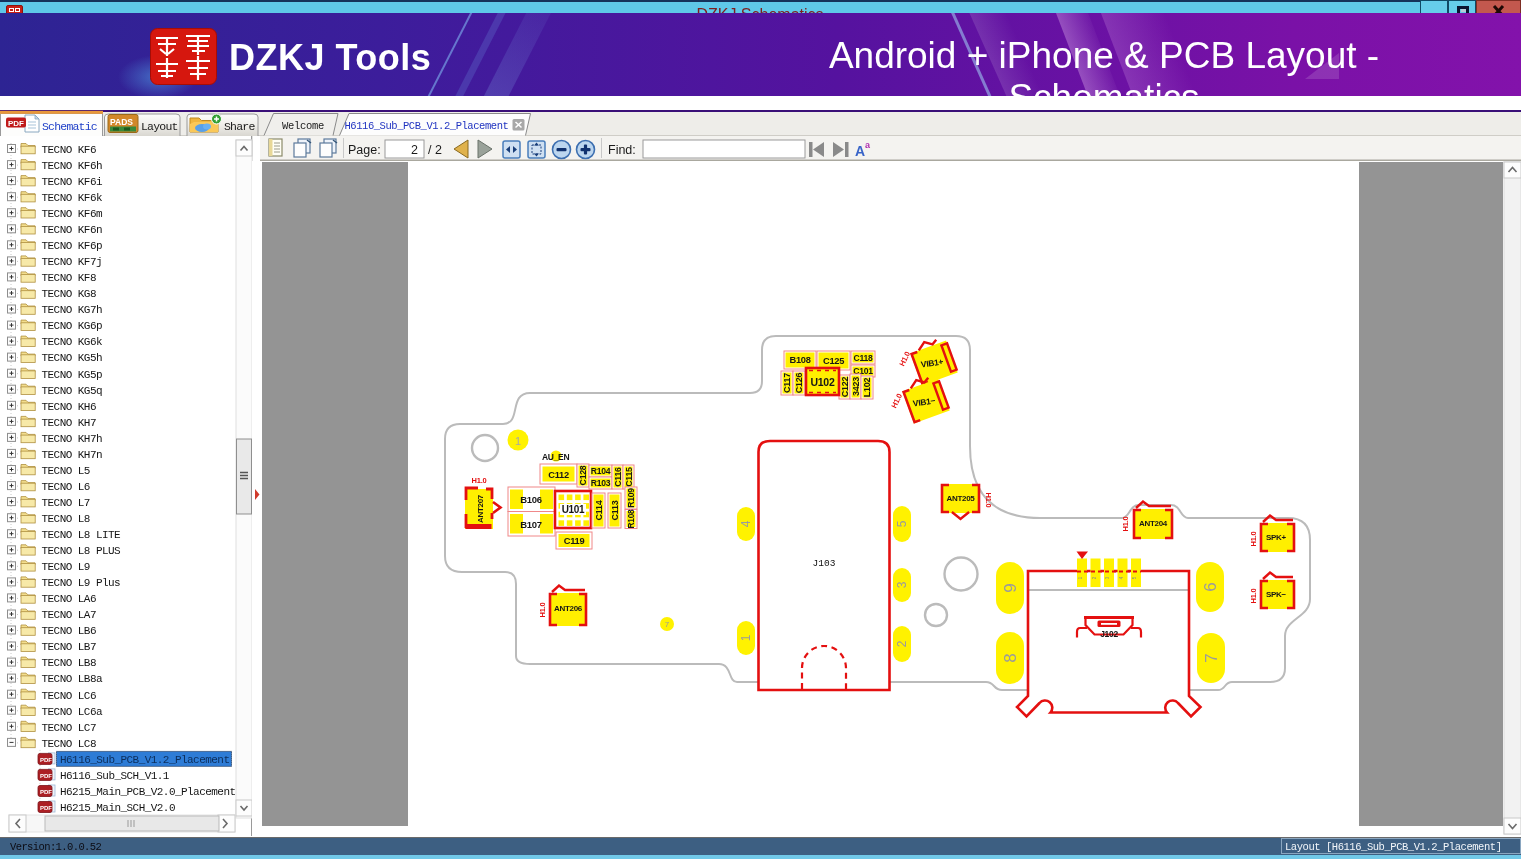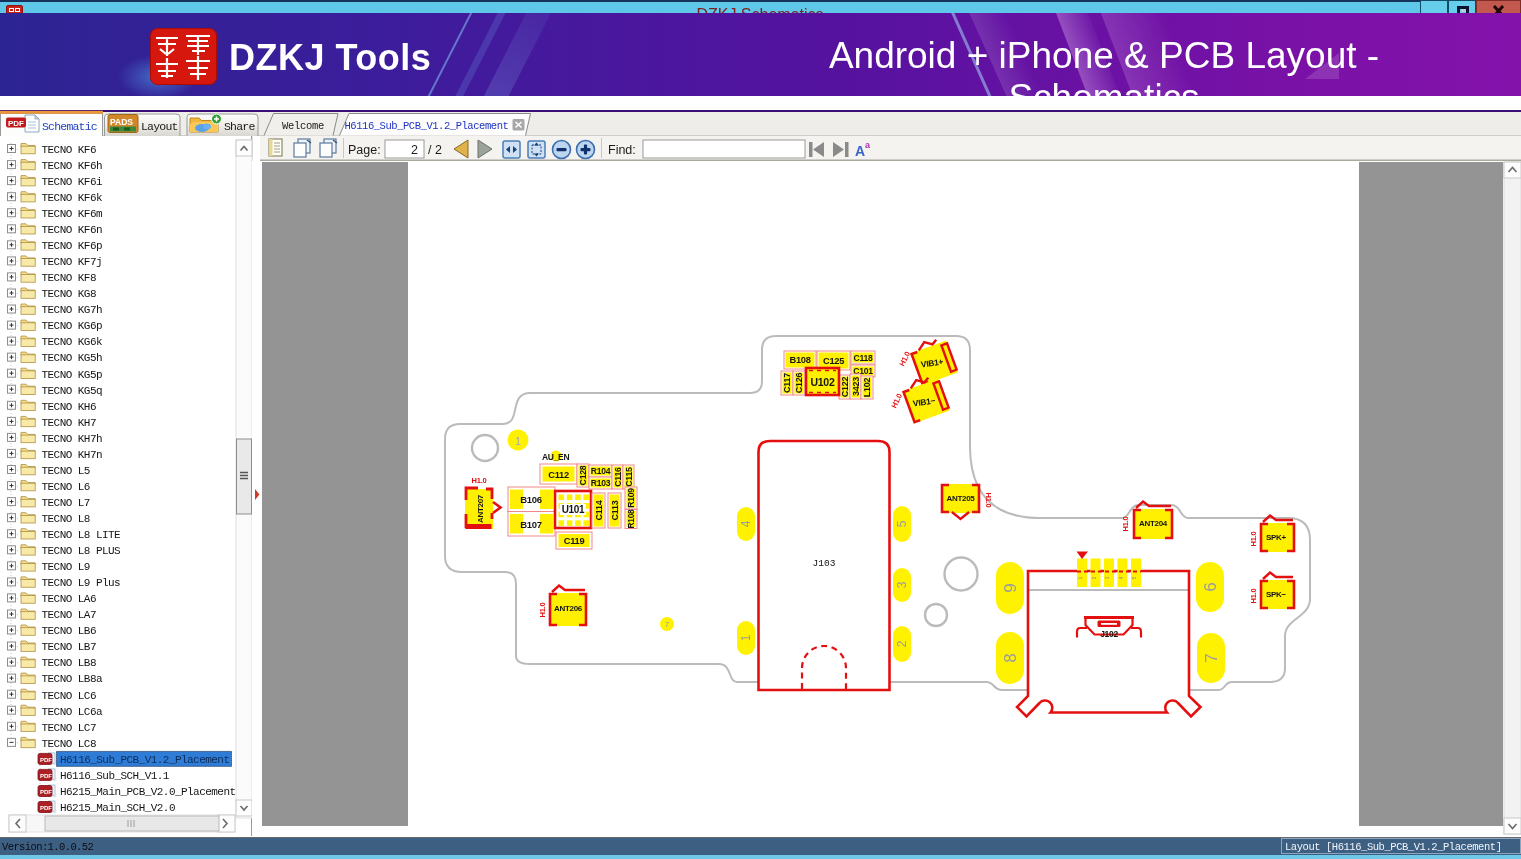--- a/index.html
+++ b/index.html
@@ -995,17 +995,17 @@
       <rect x="1504" y="162" width="17" height="672" fill="#f2f2f2" stroke="#dcdcdc" stroke-width="1"></rect>
       <rect x="1504" y="162" width="17" height="16" fill="#fdfdfd" stroke="#c9c9c9" stroke-width="1"></rect>
       <path d="M 1508.5,172 l 4,-4.5 l 4,4.5" fill="none" stroke="#6a6a6a" stroke-width="1.6"></path>
       <rect x="1504" y="818" width="17" height="16" fill="#fdfdfd" stroke="#c9c9c9" stroke-width="1"></rect>
       <path d="M 1508.5,824 l 4,4.5 l 4,-4.5" fill="none" stroke="#6a6a6a" stroke-width="1.6"></path>
     </g>
 </svg>
 
 <div class="abs" style="left:0;top:837px;width:1521px;height:18px;background:#3d5f82;border-top:1px solid #6a6a6a"></div>
 
-<div class="abs" style="left:2px;top:841px;font:10.5px 'Liberation Mono',monospace;color:#0c0c14;letter-spacing:-0.6px">Version:1.0.0.52</div>
+<div class="abs" style="left:10px;top:841px;font:10.5px 'Liberation Mono',monospace;color:#0c0c14;letter-spacing:-0.6px">Version:1.0.0.52</div>
 
 <div class="abs" style="left:1281px;top:838px;width:240px;height:16px;border:1px solid #8aa6c0"></div>
 <div class="abs" style="left:1285px;top:841px;font:10.5px 'Liberation Mono',monospace;color:#f2f6fa;letter-spacing:-0.45px">Layout [H6116_Sub_PCB_V1.2_Placement]</div>
 
 <div class="abs" style="left:0;top:855px;width:1521px;height:4px;background:#70c8e8"></div>
 </body></html>

